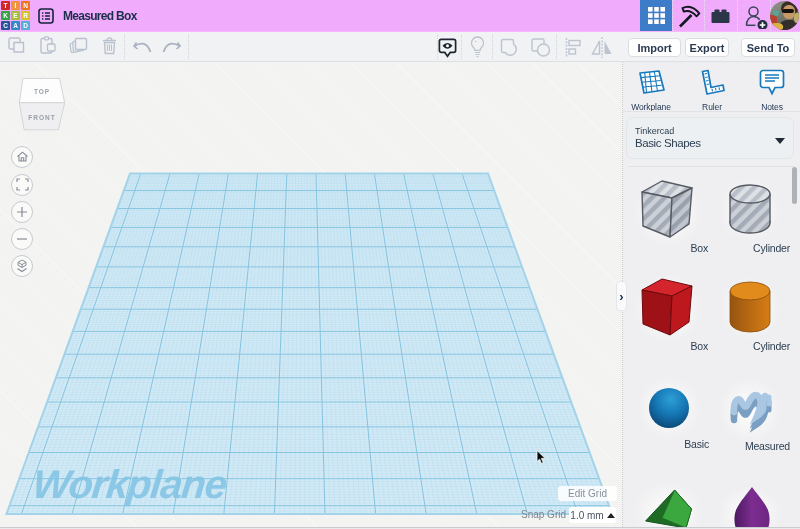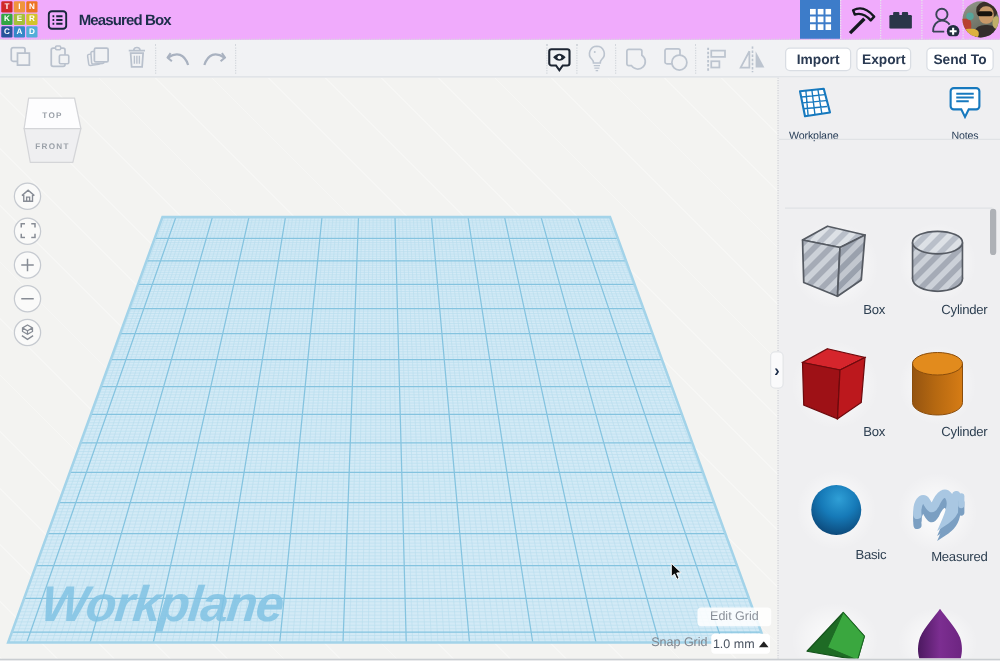--- a/index.html
+++ b/index.html
@@ -250,28 +250,40 @@
 <div id="panel">
   <div class="ptool" style="left:-2px">
     <svg width="27" height="27" viewBox="0 0 27 27">
           <g transform="scale(-1,1) translate(-27,0)">
       <polygon points="6,2 25,4 21,24 1,21" fill="#fff" stroke="#1779be" stroke-width="1.7" stroke-linejoin="round"></polygon>
       <path d="M10.7,2.5 L7.5,22 M15.5,3 L13,23 M20.3,3.5 L18.5,23.5 M5,6.7 L23.8,8.6 M4.2,11.5 L23,13.3 M3.3,16.2 L22.2,18" stroke="#1779be" stroke-width="1.1" fill="none"></path>
     </g>
         </svg>
     <div class="lbl">Workplane</div>
   </div>
+  <div class="ptool" style="left:59px">
+    <svg width="27" height="27" viewBox="0 0 27 27">
+      <path d="M3.5 2.5l5.5-1 3 17 12-2.5 1 5.5-17 3.5z" fill="#fff" stroke="#1779be" stroke-width="1.7" stroke-linejoin="round"></path>
+      <path d="M5.5 5l2.5-0.5M6.2 8.5l2.5-0.5M7 12l2.5-0.5M7.7 15.5l2.5-0.5M13 19.8l0.5 2.5M16.5 19l0.5 2.5M20 18.3l0.5 2.5" stroke="#1779be" stroke-width="1.1"></path>
+    </svg>
+    <div class="lbl">Ruler</div>
+  </div>
   <div class="ptool" style="left:119px">
     <svg width="26" height="27" viewBox="0 0 26 27">
       <path d="M4 1.5h18a2.5 2.5 0 012.5 2.5v12a2.5 2.5 0 01-2.5 2.5h-6l-3 6-3-6H4A2.5 2.5 0 011.5 16V4A2.5 2.5 0 014 1.5z" fill="#fff" stroke="#1779be" stroke-width="1.7"></path>
       <path d="M6 6h14M6 9h14M6 12h10" stroke="#1779be" stroke-width="1.5"></path>
     </svg>
     <div class="lbl">Notes</div>
   </div>
   <div id="pdiv1"></div>
+  <div id="dropdown">
+    <div class="s1">Tinkercad</div>
+    <div class="s2">Basic Shapes</div>
+    <div class="tri"></div>
+  </div>
   <div id="pdiv2"></div>
   <div id="scrollthumb"></div>
   <div class="glow" style="left:10px;top:115px;width:70px;height:70px"></div>
 <svg class="shape" style="left:18px;top:118px" width="52" height="58" viewBox="0 0 52 58">
 <defs>
 <pattern id="st1" width="9" height="9" patternTransform="rotate(45)" patternUnits="userSpaceOnUse">
   <rect width="9" height="9" fill="#ccd1d8"></rect>
             <rect width="4.5" height="9" fill="#a5abb6"></rect>
 </pattern>
 <pattern id="st2" width="9" height="9" patternTransform="rotate(45)" patternUnits="userSpaceOnUse">

